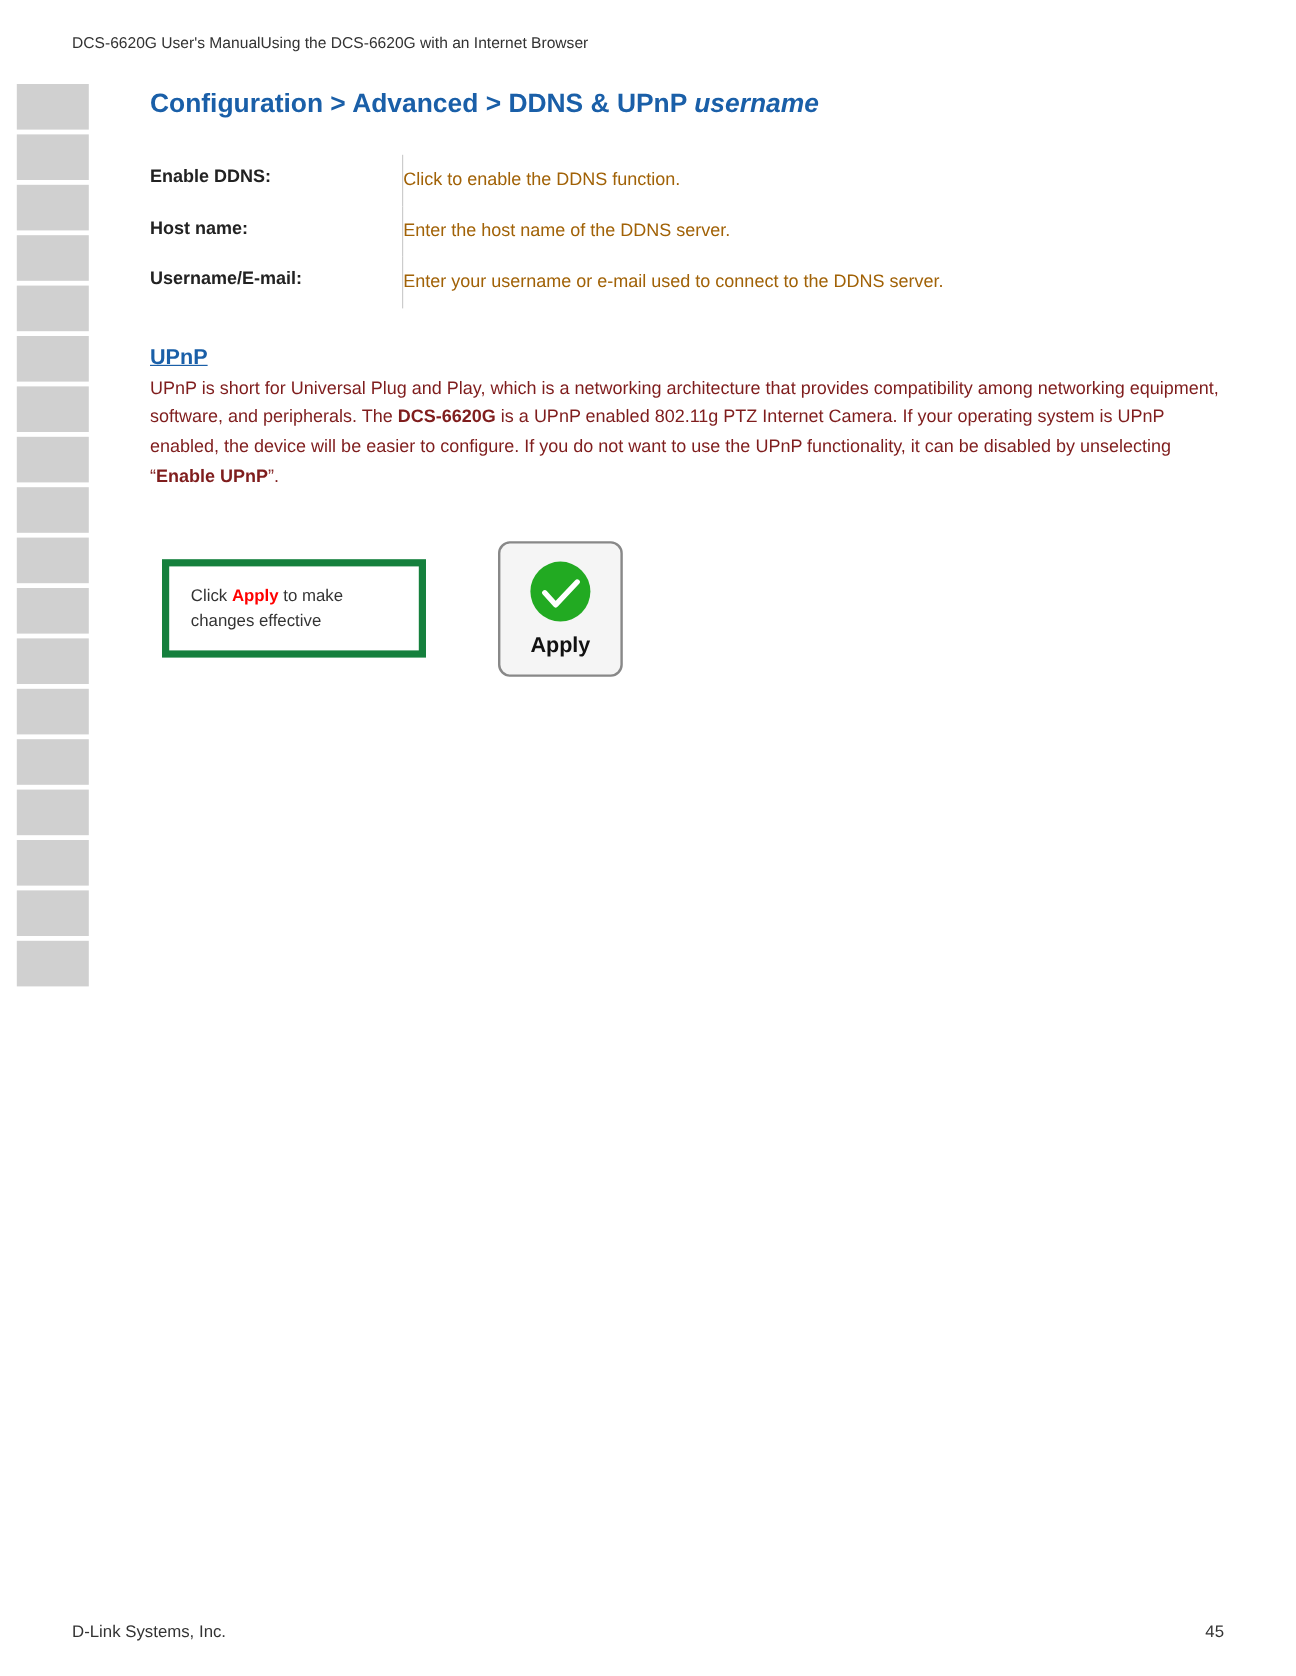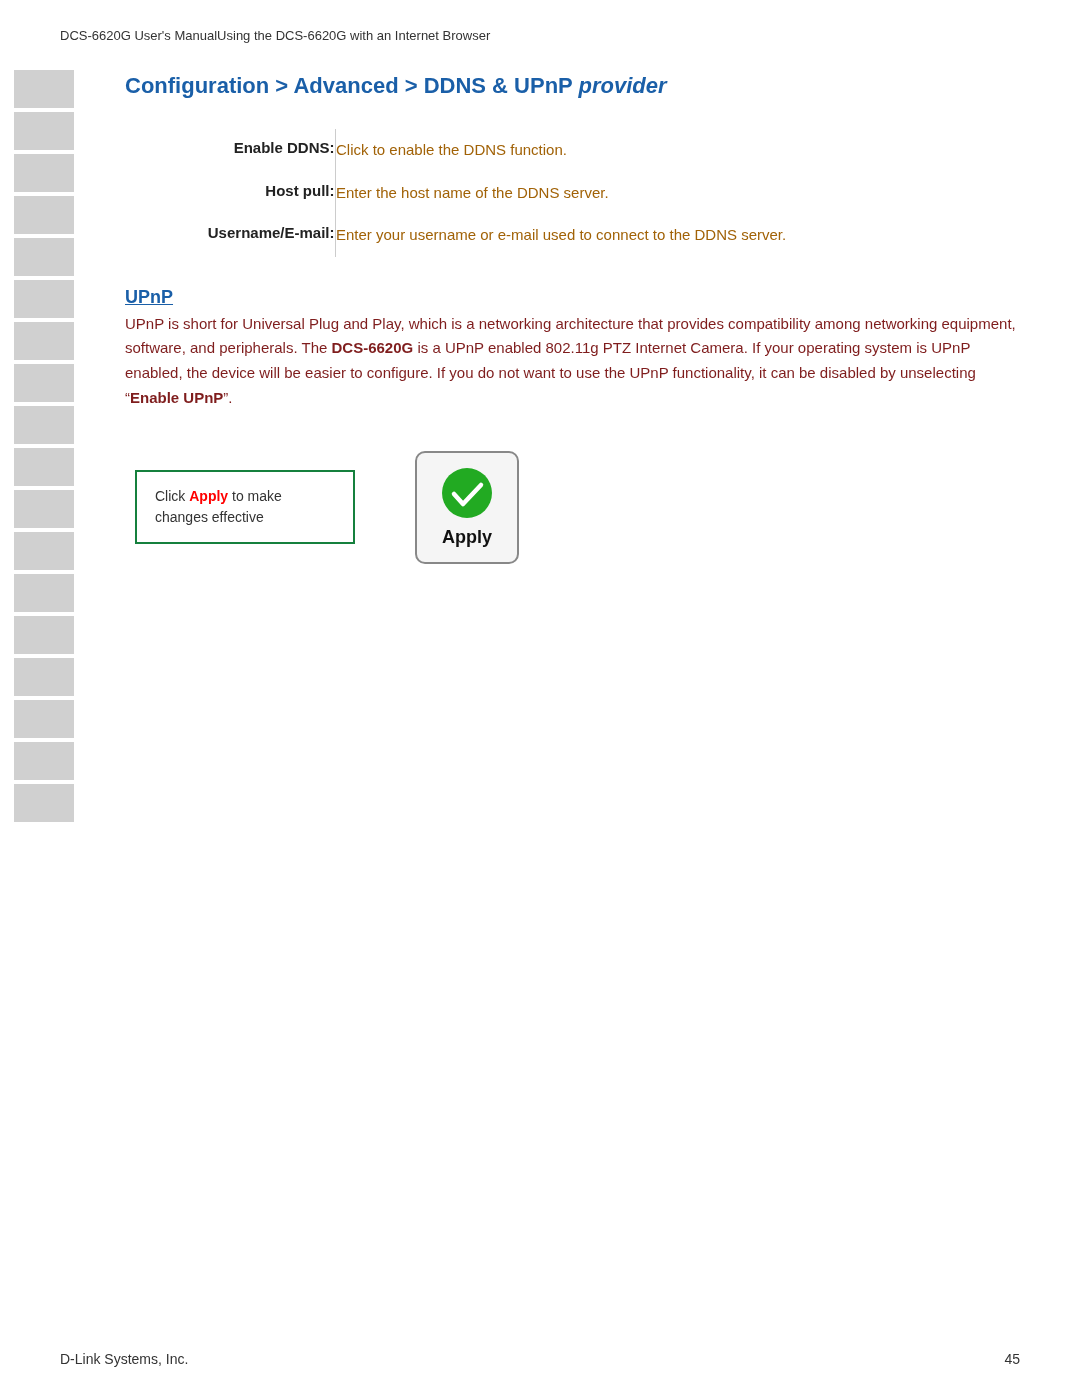--- a/index.html
+++ b/index.html
@@ -73,21 +73,21 @@
     .field-table tr {
       vertical-align: top;
     }
 
     .field-table td {
       padding: 10px 0;
     }
 
     .field-label {
       font-weight: bold;
-      text-align: right;
+      text-align: left;
       width: 200px;
       padding-right: 20px;
       font-size: 15px;
       white-space: nowrap;
       vertical-align: top;
       padding-top: 10px;
     }
 
     .field-desc {
       font-size: 15px;
@@ -123,21 +123,21 @@
 
     .apply-section {
       display: flex;
       align-items: center;
       gap: 60px;
       margin-top: 10px;
       margin-left: 10px;
     }
 
     .apply-note-box {
-      border: 2px solid #15803d;
+      border: 6px solid #15803d;
       padding: 14px 18px;
       font-size: 14px;
       color: #333;
       line-height: 1.5;
       min-width: 180px;
       max-width: 220px;
       background: #fff;
     }
 
     .apply-note-box .apply-word {
@@ -206,37 +206,37 @@
 </div>
 
 <div class="page-header">
   <span>DCS-6620G User's Manual</span>
   <span>Using the DCS-6620G with an Internet Browser</span>
 </div>
 
 <div class="main-content">
 
   <div class="page-title">
-    Configuration &gt; Advanced &gt; DDNS &amp; UPnP <em>provider</em>
+    Configuration &gt; Advanced &gt; DDNS &amp; UPnP <em>username</em>
   </div>
 
   <table class="field-table">
     <colgroup>
       <col style="width: 210px;">
       <col style="width: 1px; border-left: 1px solid #ccc;">
       <col>
     </colgroup>
     <tbody>
       <tr>
         <td class="field-label">Enable DDNS:</td>
         <td class="divider-cell" style="width:1px; border-left:1px solid #ccc; padding: 0 10px;"></td>
         <td class="field-desc">Click to enable the DDNS function.</td>
       </tr>
       <tr>
-        <td class="field-label">Host pull:</td>
+        <td class="field-label">Host name:</td>
         <td class="divider-cell" style="width:1px; border-left:1px solid #ccc; padding: 0 10px;"></td>
         <td class="field-desc">Enter the host name of the DDNS server.</td>
       </tr>
       <tr>
         <td class="field-label">Username/E-mail:</td>
         <td class="divider-cell" style="width:1px; border-left:1px solid #ccc; padding: 0 10px;"></td>
         <td class="field-desc">Enter your username or e-mail used to connect to the DDNS server.</td>
       </tr>
     </tbody>
   </table>

